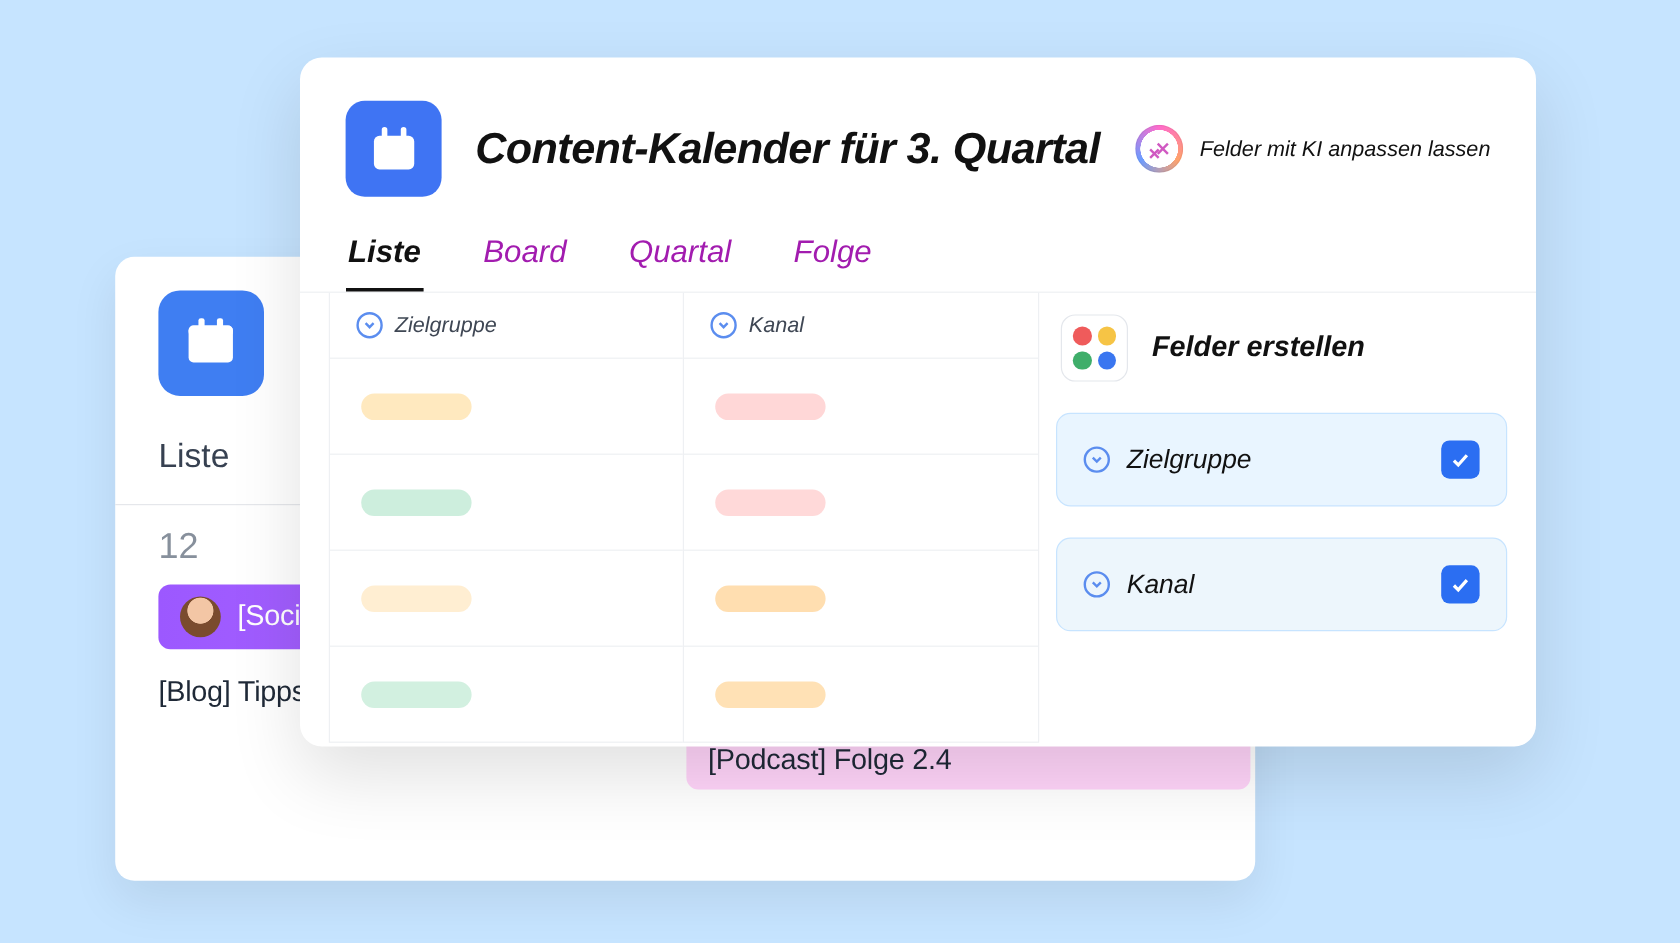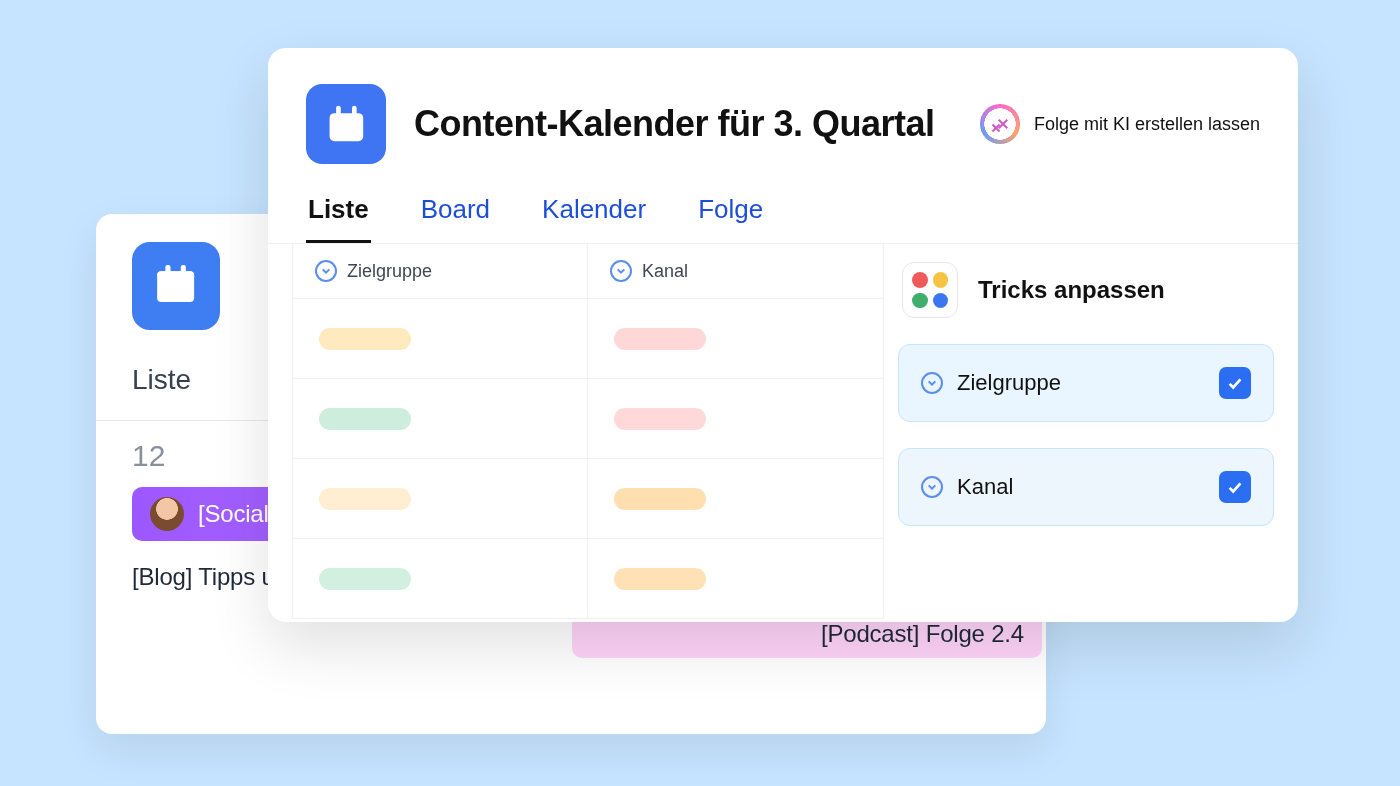--- a/index.html
+++ b/index.html
@@ -25,49 +25,50 @@
   .back-tab { font-size: 28px; color:#374151; font-weight:500; margin-bottom: 24px;}
   .back-divider { height:1px; background:#e5e7eb; margin: 0 -36px 18px; }
   .back-date { font-size: 30px; color:#87909c; font-weight:400; margin-bottom: 14px; }
   .back-pill {
     display:flex; align-items:center; gap:14px;
     padding: 10px 18px; border-radius: 10px; font-size: 24px;
     letter-spacing: -0.2px;
   }
   .pill-purple { background: linear-gradient(90deg,#9c58ff,#b06bff); color:#fff; }
   .pill-blue   { background: linear-gradient(90deg,#5f86ff,#6c93ff); color:#fff; }
-  .pill-pink   { background: #ffd4f9; color:#1f2937;justify-content:flex-end; }
+  .pill-pink   { background: #ffd4f9; color:#1f2937; }
   .pill-plain  { color:#1f2937; padding-left:0; }
   .back-col2 { position:absolute; left:476px; top:328px; width:470px; }
   .back-col1 { width: 380px; }
   .avatar {
     width:34px; height:34px; border-radius:50%; background:#deb887;
     background: radial-gradient(circle at 50% 35%, #f3c6a5 38%, #7a4b2e 40%);
     flex-shrink:0;
   }
   .avatar2 {
     width:34px; height:34px; border-radius:50%;
     background: radial-gradient(circle at 50% 35%, #f0c3a0 36%, #2b2b2b 38%);
     flex-shrink:0;
   }
   .plus-badge { margin-left:auto; display:flex; align-items:center; gap:6px; color:#fff; font-size:22px; }
   .plus-badge .bubble { width:20px;height:20px;border:2px solid rgba(255,255,255,0.85); border-radius:50%; position:relative;}
   .plus-badge .bubble::after{content:"";position:absolute;right:-3px;bottom:-3px;width:8px;height:8px;border-radius:50%;background:rgba(255,255,255,0.9);} 
 
   
   .front-card {
     position: absolute;
-    left: 268px;
+    left: 250px;
     top: 48px;
     width: 1030px;
     height: 574px;
     background:#fff;
     border-radius: 18px;
     box-shadow: 0 24px 60px rgba(0,0,0,0.12);
     overflow:hidden;
+    font-style:italic;
   }
   .fc-header { display:flex; align-items:center; gap:28px; padding: 36px 38px 30px; }
   .fc-icon {
     width:80px; height:80px; background:#3f74f3; border-radius:16px;
     display:flex; align-items:center; justify-content:center;
   }
   .cal-svg { width:56%; height:56%; }
   .fc-title { font-size:36px; font-weight:600; color:#111; letter-spacing:-0.5px; flex:1; }
   .ai-chip {
     display:flex; align-items:center; gap:14px; margin-left:auto;
@@ -81,21 +82,21 @@
     box-shadow: inset 0 0 0 1px rgba(0,0,0,0.05);
   }
   .ai-sparkle { position:relative; width:16px;height:16px; }
   .ai-sparkle span{position:absolute;background:#d059c2;}
   .sp-a{width:2px;height:12px;left:10px;top:2px;transform:rotate(45deg);}
   .sp-b{width:2px;height:12px;left:10px;top:2px;transform:rotate(-45deg);}
   .sp-c{width:2px;height:10px;left:3px;top:7px;transform:rotate(45deg);}
   .sp-d{width:2px;height:10px;left:3px;top:7px;transform:rotate(-45deg);}
 
   .tabs { display:flex; gap:48px; padding: 0 38px 0; border-bottom:1px solid #eef0f3;}
-  .tab { font-size:26px; color:#1d4ed8; padding: 0 2px 18px; cursor:pointer; }
+  .tab { font-size:26px; color:#a21caf; padding: 0 2px 18px; cursor:pointer; }
   .tab.active { color:#111; font-weight:600; box-shadow: inset 0 -3px 0 #111; }
 
   .fc-body { display:flex; position:relative; }
   .grid-col { width:296px; border-right:1px solid #eef0f3; }
   .grid-col:first-child { border-left:1px solid #eef0f3; margin-left:24px;}
   .col-head {
     display:flex; align-items:center; gap:10px;
     padding:16px 22px; border-bottom:1px solid #eef0f3;
     font-size:18px; color:#3f4754;
   }
@@ -196,28 +197,28 @@
     <div class="fc-title">Content-Kalender für 3. Quartal</div>
     <div class="ai-chip">
       <div class="ai-badge">
         <div class="ai-sparkle">
             <span class="sp-a"></span>
             <span class="sp-b"></span>
             <span class="sp-c"></span>
             <span class="sp-d"></span>
           </div>
       </div>
-      <span>Folge mit KI erstellen lassen</span>
+      <span>Felder mit KI anpassen lassen</span>
     </div>
   </div>
 
   <div class="tabs">
     <div class="tab active">Liste</div>
     <div class="tab">Board</div>
-    <div class="tab">Kalender</div>
+    <div class="tab">Quartal</div>
     <div class="tab">Folge</div>
   </div>
 
   <div class="fc-body">
     <div class="grid-col">
       <div class="col-head">
         <span class="chev-circle">
             <svg viewBox="0 0 12 12">
               <polyline points="2,4 6,8 10,4"></polyline>
             </svg>
@@ -261,21 +262,21 @@
     </div>
 
     <div class="panel">
       <div class="panel-title">
         <div class="color-grid">
           <div class="dot d-red"></div>
             <div class="dot d-yel"></div>
           <div class="dot d-grn"></div>
             <div class="dot d-blu"></div>
         </div>
-        <div class="panel-title-text">Tricks anpassen</div>
+        <div class="panel-title-text">Felder erstellen</div>
       </div>
 
       <div class="field-card">
         <span class="chev-circle">
             <svg viewBox="0 0 12 12">
               <polyline points="2,4 6,8 10,4"></polyline>
             </svg>
           </span>
         <span class="field-label">Zielgruppe</span>
         <div class="check">

